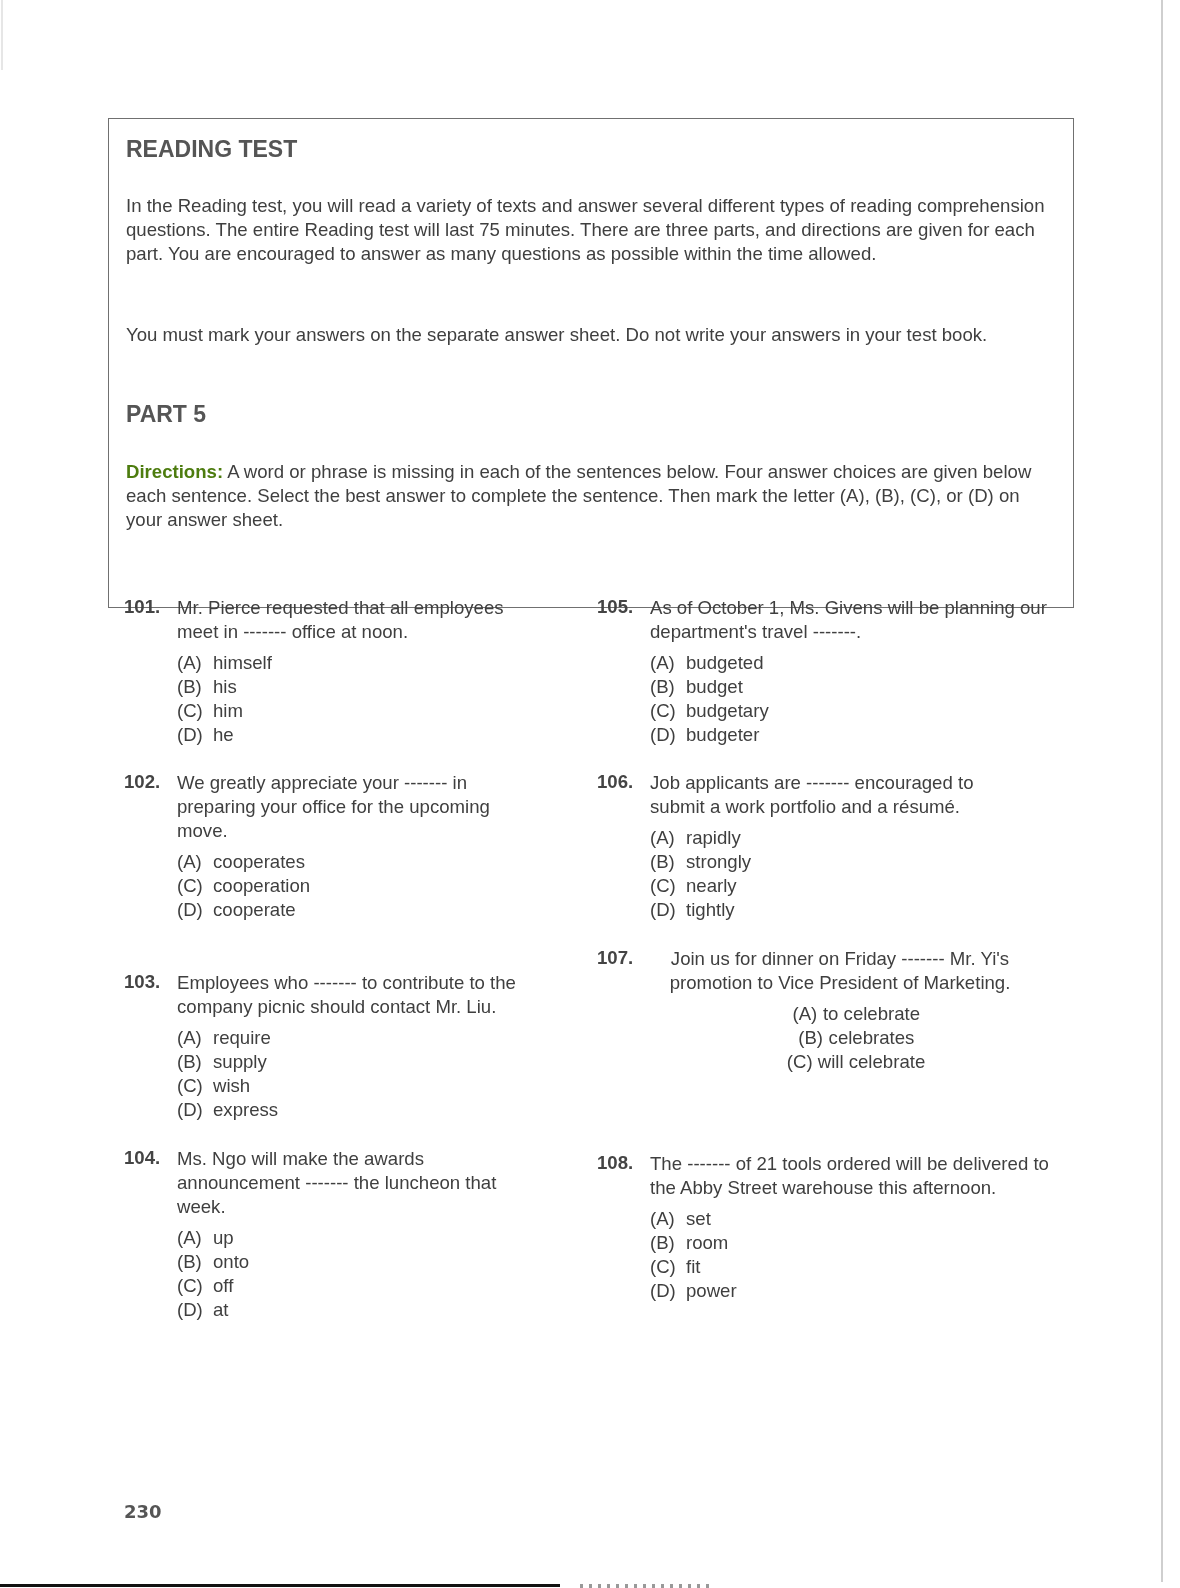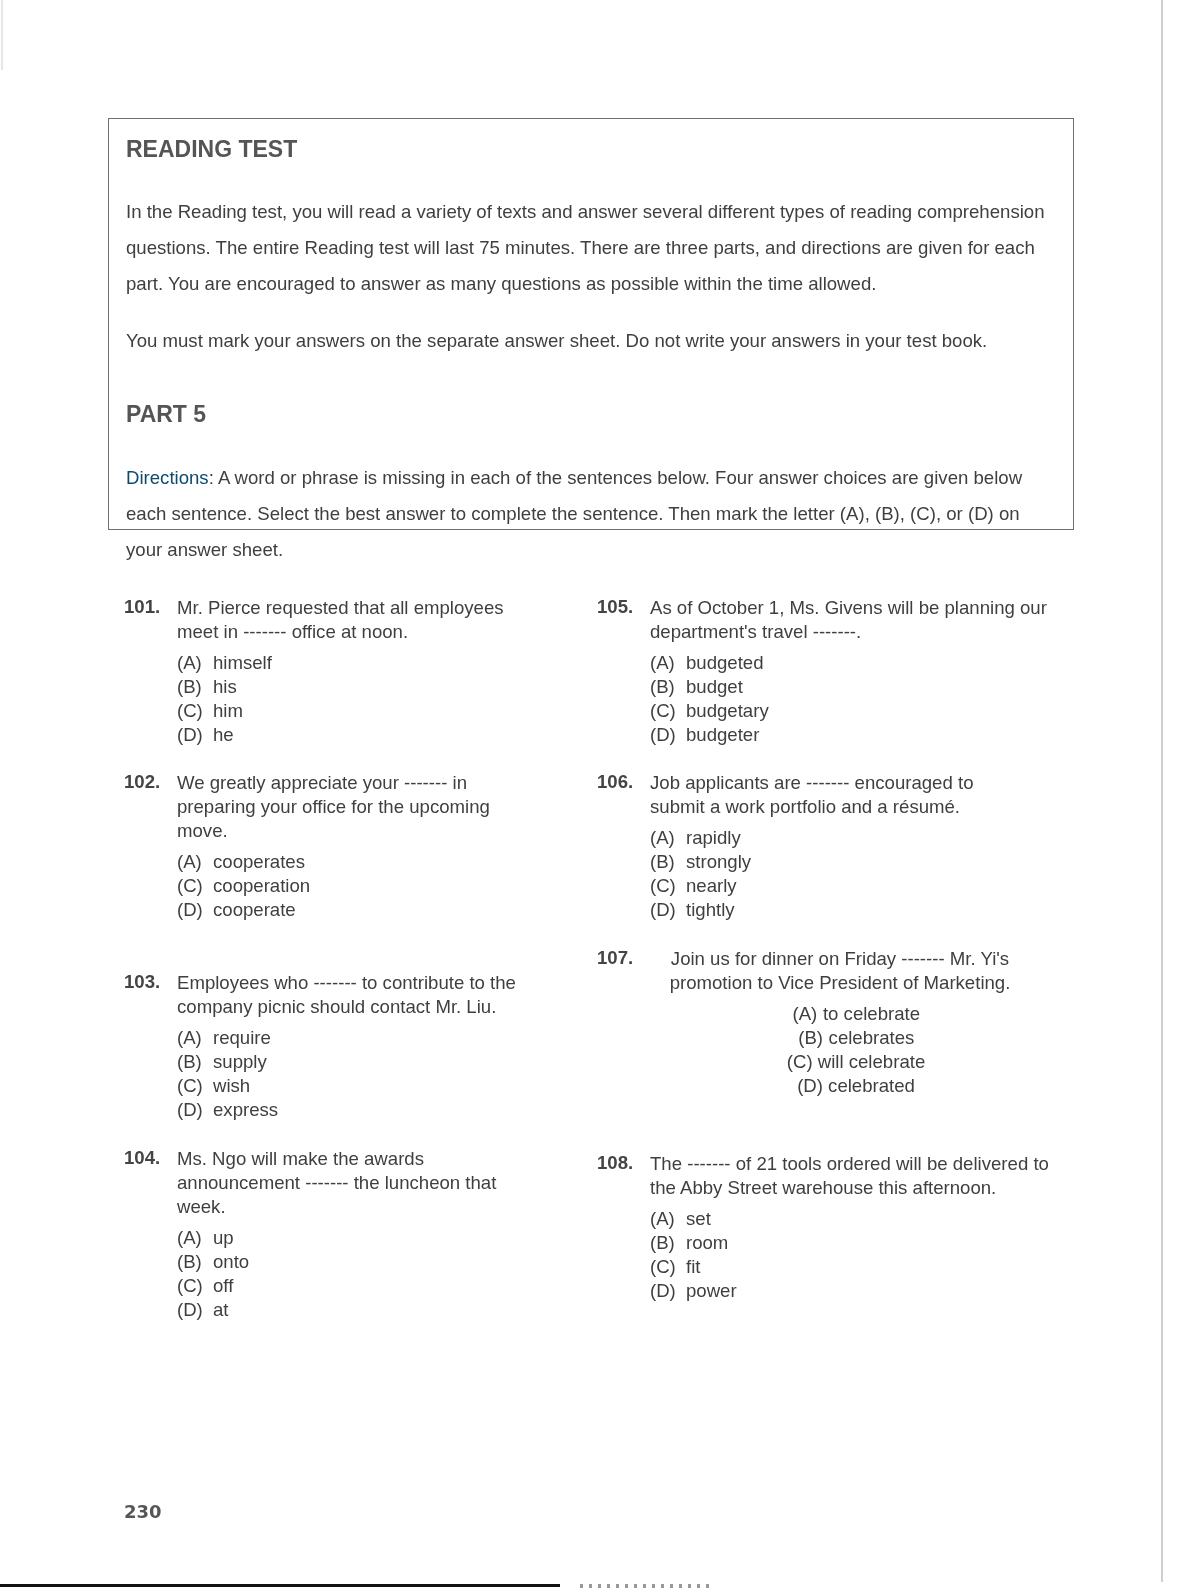--- a/index.html
+++ b/index.html
@@ -24,48 +24,48 @@
       background: #111;
     }
     .bottom-marks {
       position: absolute; left: 580px; top: 1584px; width: 130px; height: 4px;
       background: repeating-linear-gradient(90deg, #333 0 3px, transparent 3px 9px);
       opacity: 0.5;
     }
     .intro-box {
       position: absolute;
       left: 108px; top: 118px;
-      width: 966px; height: 412px;
+      width: 966px; height: 490px;
       box-sizing: border-box;
       border: 1.5px solid #707070;
       padding: 0 0 0 17px;
     }
     .section-title {
       font-weight: bold;
       font-size: 23px;
       color: #555;
       margin: 0;
       position: absolute;
       left: 17px;
     }
     .title-reading { top: 17px; }
     .title-part5 { top: 282px; }
     .para {
       position: absolute;
       left: 17px;
       width: 930px;
       font-size: 18.6px;
-      line-height: 36px;
+      line-height: 24px;
       color: #3f3f3f;
       margin: 0;
     }
     .para-1 { top: 75px; }
     .para-2 { top: 204px; }
     .para-3 { top: 341px; }
-    .para .bold { font-weight: normal; color: #0c4a6e; }
+    .para .bold { font-weight: bold; color: #4d7c0f; }
     .question {
       position: absolute;
       width: 440px;
       font-size: 18.6px;
       color: #3f3f3f;
     }
     .q-num {
       position: absolute;
       left: 0; top: 0;
       font-weight: bold;
@@ -187,21 +187,20 @@
 </div>
 
 <div class="question" style="left:597px; top:947px; width:460px;text-align:center;">
   <span class="q-num">107.</span>
   <div class="q-body">
     <p class="q-stem" style="width:380px">Join us for dinner on Friday ------- Mr. Yi's promotion to Vice President of Marketing.</p>
     <ul class="q-options">
       <li class="q-option"><span class="opt-letter">(A)</span><span>to celebrate</span></li>
       <li class="q-option"><span class="opt-letter">(B)</span><span>celebrates</span></li>
       <li class="q-option"><span class="opt-letter">(C)</span><span>will celebrate</span></li>
-      <li class="q-option"><span class="opt-letter">(D)</span><span>celebrated</span></li>
     </ul>
   </div>
 </div>
 
 <div class="question" style="left:597px; top:1123px; width:460px;margin-top:29px;">
   <span class="q-num">108.</span>
   <div class="q-body">
     <p class="q-stem" style="width:400px">The ------- of 21 tools ordered will be delivered to the Abby Street warehouse this afternoon.</p>
     <ul class="q-options">
       <li class="q-option"><span class="opt-letter">(A)</span><span>set</span></li>

